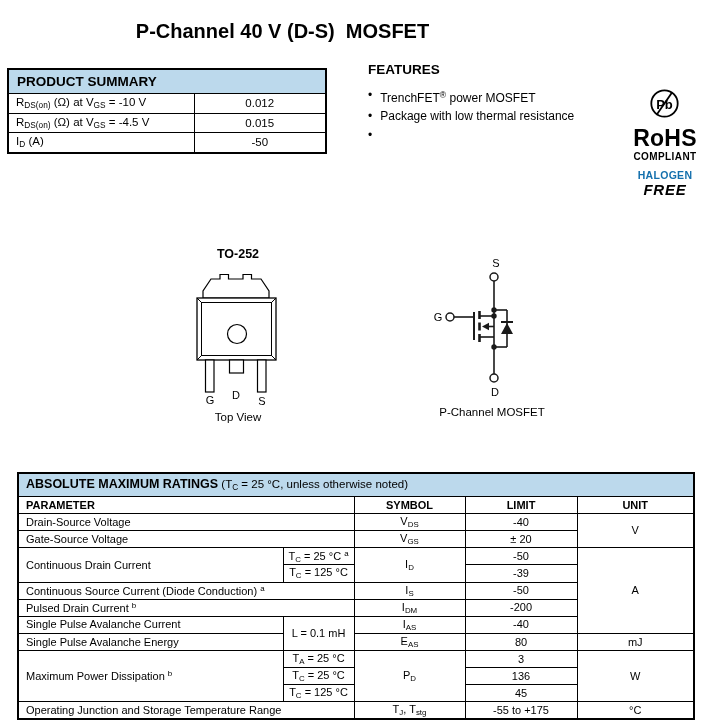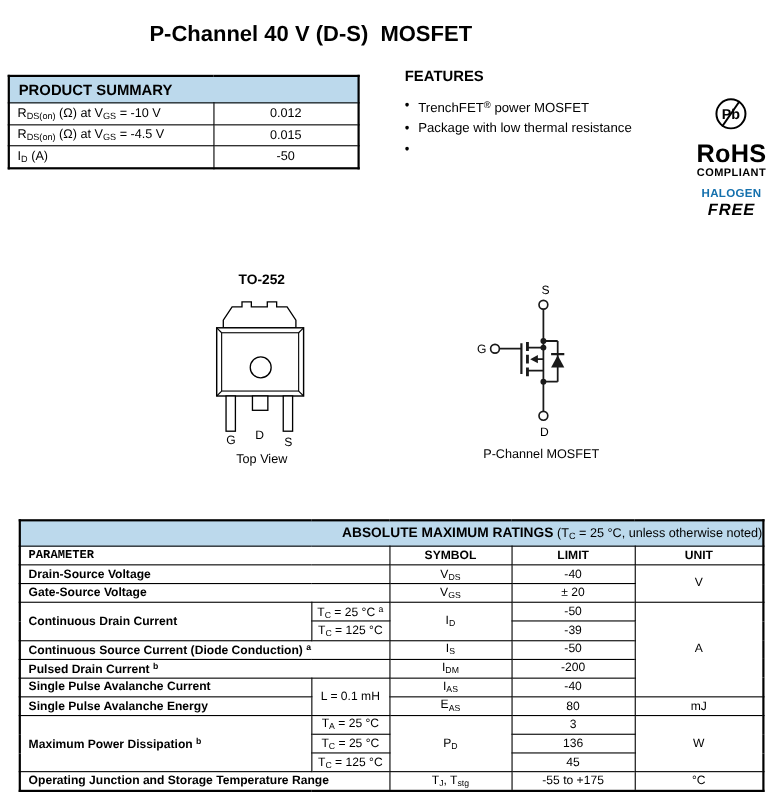--- a/index.html
+++ b/index.html
@@ -38,26 +38,26 @@
   
   svg text{font-family:"Liberation Sans",sans-serif;}
   .pkg-svg{position:absolute;left:160px;top:246px;}
   .sym-svg{position:absolute;left:420px;top:252px;}
 
   
   table.amr{position:absolute;left:17px;top:472px;width:676px;border-collapse:collapse;
     border:2px solid #000;table-layout:fixed;}
   table.amr td{border:1px solid #000;font-size:11px;height:16.1px;padding:0 2px;
     text-align:center;line-height:1.15;}
-  table.amr tr.t-row td{background:#bcd9ec;text-align:right;padding:3px 0 3px 7px;}
+  table.amr tr.t-row td{background:#bcd9ec;text-align:left;padding:3px 0 3px 7px;}
   table.amr tr.t-row .tb{font-size:12.5px;font-weight:bold;}
   table.amr tr.t-row .tn{font-size:11.5px;}
   table.amr tr.h-row td{font-weight:bold;}
-  table.amr tr.h-row td.p{text-align:left;padding-left:7px;font-family:Liberation Mono, monospace;}
-  table.amr td.p{text-align:left;padding-left:7px;font-weight:bold;}
+  table.amr tr.h-row td.p{text-align:left;padding-left:7px;}
+  table.amr td.p{text-align:left;padding-left:7px;}
 </style>
 </head>
 <body>
 
 <div class="page">
 
   <h1 class="doc-title">P-Channel 40 V (D-S)  MOSFET</h1>
 
   <table class="ps">
     <colgroup>

